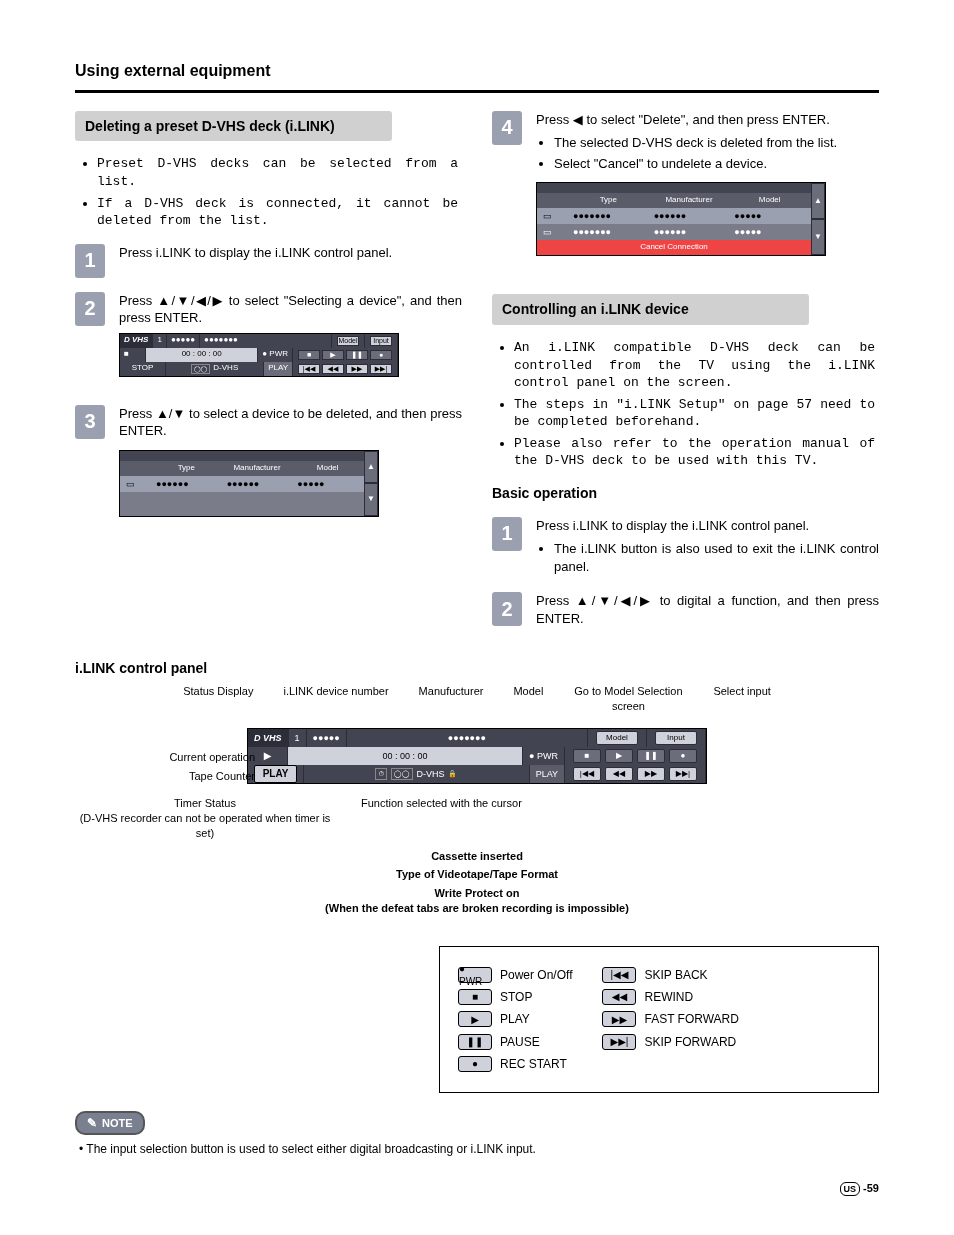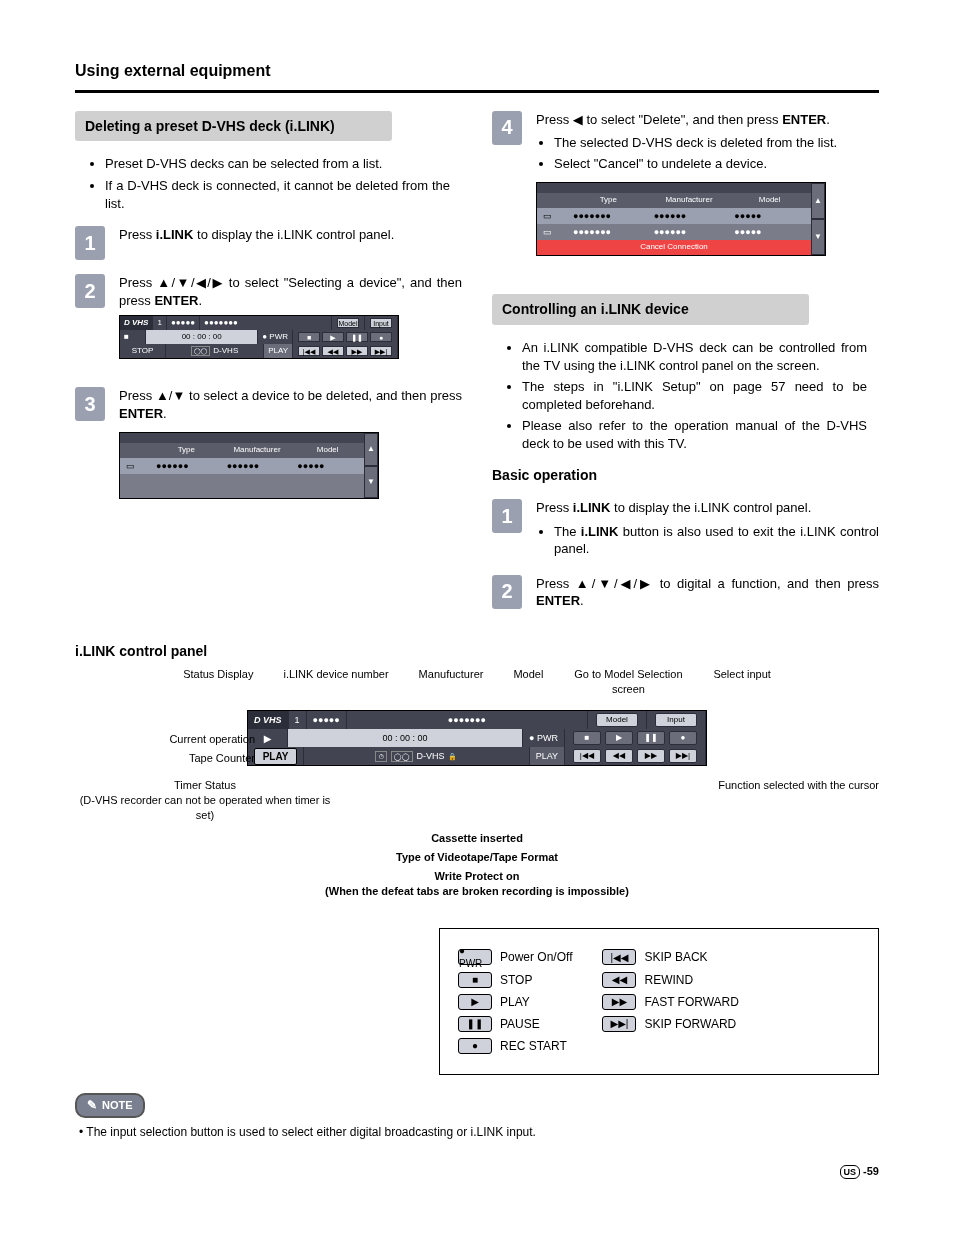--- a/index.html
+++ b/index.html
@@ -21,29 +21,29 @@
     background: #d0d0d0;
     font-weight: bold;
     font-size: 14px;
     padding: 6px 10px;
     border-radius: 3px;
     margin-bottom: 10px;
     display: inline-block;
     width: 82%;
   }
   ul.bullets { list-style: disc; padding-left: 18px; margin-bottom: 14px; }
-  ul.bullets li { margin: 4px 12px; text-align: justify; }
+  ul.bullets li { margin: 4px 4px; text-align: justify; font-family: Liberation Mono, monospace; }
   .step { display: flex; gap: 14px; margin: 14px 0; }
   .stepnum {
     width:30px; height:34px; background:#9aa0b0; color:#fff;
     font-weight:bold; font-size:20px; display:flex; align-items:center;
     justify-content:center; border-radius:3px; flex-shrink:0;
   }
   .steptext { flex:1; text-align:justify; }
-  .steptext b { font-weight:bold; }
+  .steptext b { font-weight:normal; }
   .sub-bullets { list-style: disc; padding-left: 18px; margin-top:6px; }
   .sub-bullets li { margin: 3px 0; }
   .figure {
     margin: 8px 0 14px 0;
   }
   
   .ui-panel {
     background:#424452; color:#fff; font-size:9px; border:1px solid #000;
   }
   .ui-head-cells { display:flex; gap:10px; background:#5a5c6a; padding:2px 6px; font-size:8px; }
@@ -61,21 +61,21 @@
   .cp {
     width:460px; margin:0 auto 12px auto; background:#424452; color:#fff;
     font-size:9px; border:1px solid #000;
   }
   .cp-row { display:flex; align-items:center; height:18px; }
   .cp-cell { padding:0 6px; border-right:1px solid #2b2d38; height:100%; display:flex; align-items:center; }
   .cp-btn { background:#6b6d7a; border:1px solid #2b2d38; width:28px; height:14px; margin:0 2px; display:inline-flex; align-items:center; justify-content:center; font-size:8px; border-radius:2px;}
   .cp-btn.inv { background:#cfd2da; color:#000; }
   .cp-play { background:#cfd2da; color:#000; font-weight:bold; padding:1px 8px; border:1px solid #000; font-size:10px; border-radius:2px;}
   .cp-play-icon::before { content:"▶"; font-size:10px; }
-  .callouts-row { display:flex; gap:26px; justify-content:space-between; font-size:11px; margin-top:6px; }
+  .callouts-row { display:flex; gap:26px; justify-content:flex-start; font-size:11px; margin-top:6px; }
   .callout-item { max-width:260px; text-align:center; }
   .callout-stack { text-align:center; font-size:11px; margin-top:8px;font-weight:bold; }
   .callout-stack > div { margin:4px 0; }
   
   .legend-box {
     border:1px solid #000; padding:14px 18px; margin: 30px 0 18px auto;
     width: 440px; font-size:12px;
   }
   .legend-cols { display:flex; gap:30px; }
   .legend-list div { display:flex; align-items:center; gap:8px; margin:6px 0; }

